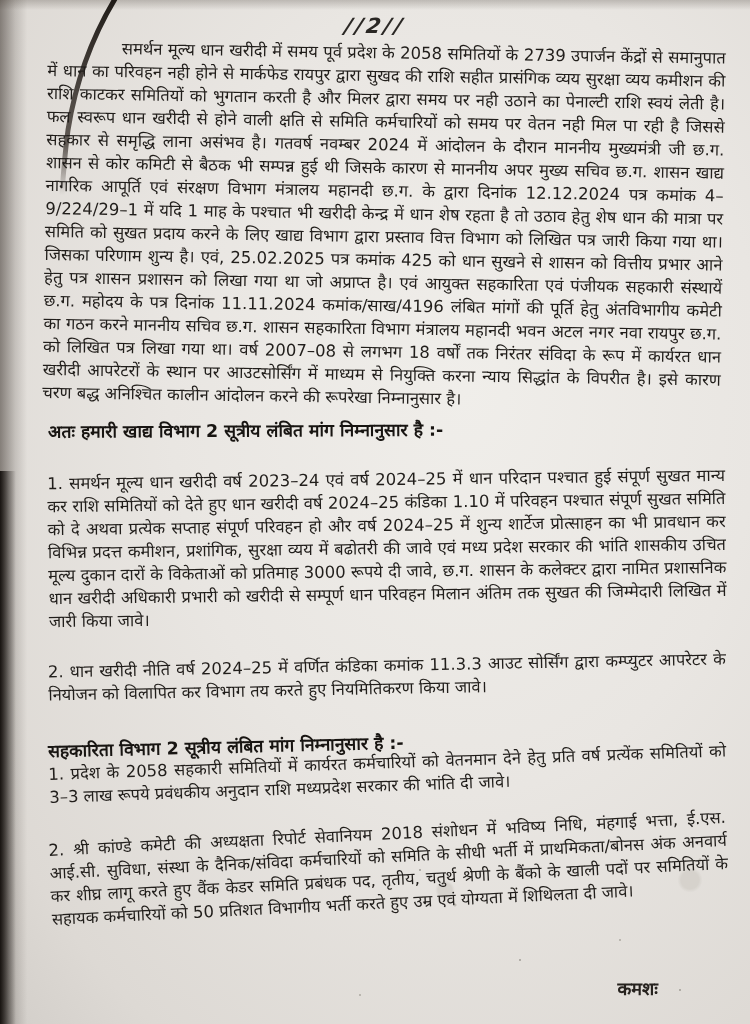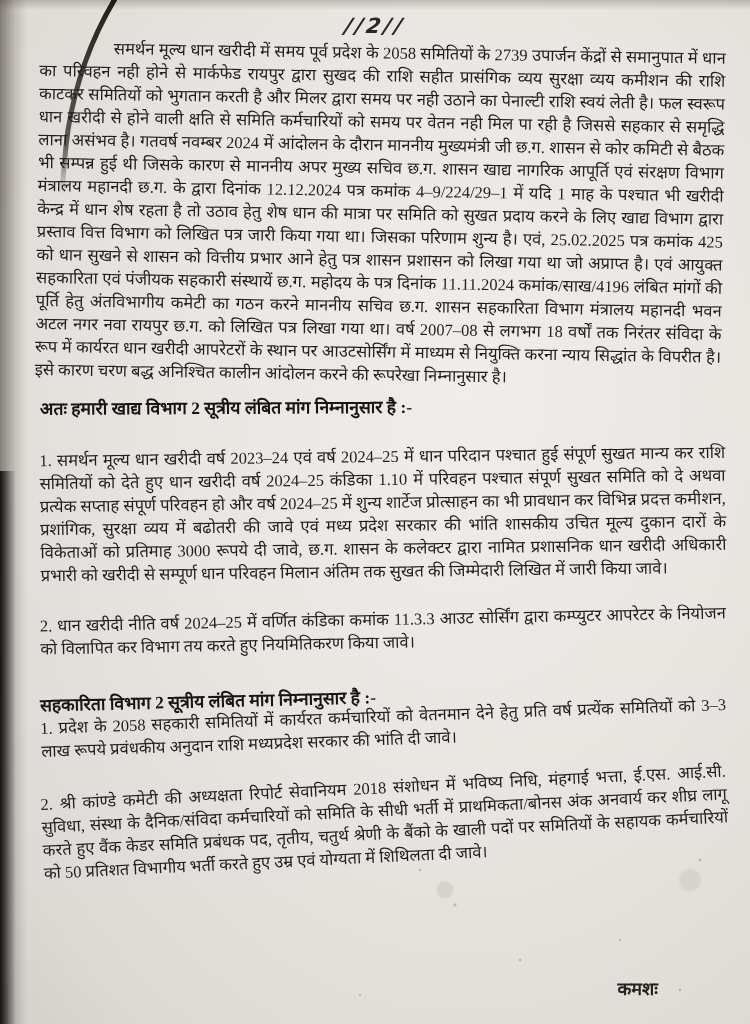--- a/index.html
+++ b/index.html
@@ -43,25 +43,24 @@
   .crease-svg { position: absolute; left: 0; top: 0; pointer-events: none; }
 
   .pageno {
     position: absolute; top: 14px; left: 0; width: 100%;
     text-align: center;
     font-size: 21px; font-weight: bold; color: #2a2724;
     letter-spacing: 3px; font-style: italic;
     transform: skewX(-8deg);
   }
   .content {
-    position: absolute; left: 40px; right: 24px; top: 36px;
+    position: absolute; left: 48px; right: 24px; top: 36px;
     color: #211e1b;
     font-size: 16.5px; line-height: 23px;
     text-align: justify;
-    font-family: Liberation Serif, serif;
   }
   p, h3 { margin: 0; }
   .intro {
     text-indent: 74px;
     transform: rotate(.9deg);
     transform-origin: left top;
   }
   .head {
     font-size: 17.5px; font-weight: bold; color: #181512;
     text-align: left;

